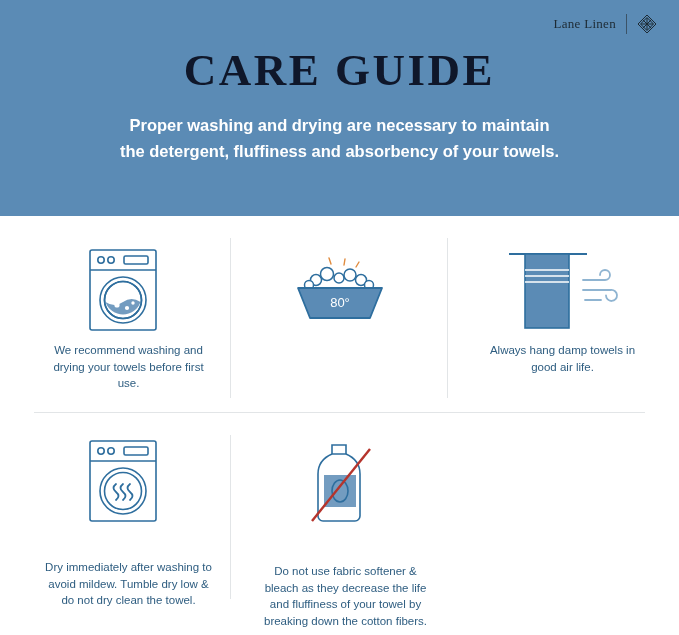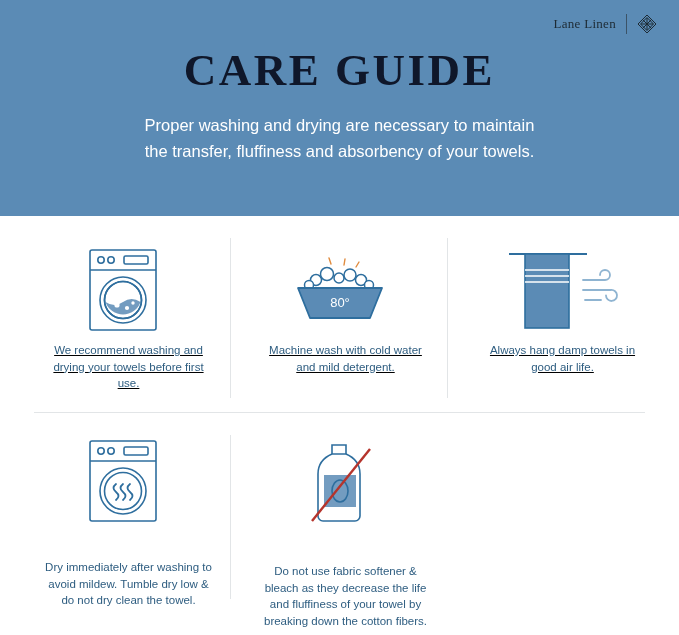--- a/index.html
+++ b/index.html
@@ -72,41 +72,42 @@
     right: 0;
     text-align: center;
     color: #ffffff;
     font-size: 16.5px;
     line-height: 26px;
     padding: 0 60px;
     box-sizing: border-box;
   }
   .subtitle .ln {
     display: block;
+    font-weight: bold;
   }
 
   
   .grid {
     position: relative;
     padding: 0 14px;
     box-sizing: border-box;
   }
   .row {
     display: flex;
   }
   .cell {
     width: 217px;
     box-sizing: border-box;
     padding: 22px 16px 14px 16px;
     display: flex;
     flex-direction: column;
     align-items: center;
     position: relative;
   }
-  .row-1 .cell { height: 196px; text-decoration: underline; }
+  .row-1 .cell { height: 196px; }
   .row-2 .cell { height: 200px; gap: 32px; }
 
   .vline {
     position: absolute;
     top: 22px;
     bottom: 14px;
     right: 0;
     width: 1px;
     background: #e2e5e7;
   }
@@ -153,21 +154,21 @@
             <path d="M6 6 L14 14 M14 6 L6 14"></path>
           </g>
         </svg>
       </span>
     </div>
 
     <div class="title">CARE GUIDE</div>
 
     <div class="subtitle">
       <span class="ln">Proper washing and drying are necessary to maintain</span>
-      <span class="ln">the transfer, fluffiness and absorbency of your towels.</span>
+      <span class="ln">the detergent, fluffiness and absorbency of your towels.</span>
     </div>
   </div>
 
   <div class="grid">
 
     <div class="row row-1">
 
       <div class="cell">
         <div class="icon-wrap">
           <svg width="86" height="92" viewBox="0 0 86 92">
@@ -209,21 +210,20 @@
             </g>
             <g stroke="#e08b3e" stroke-width="1.4" fill="none" stroke-linecap="round">
               <line x1="49" y1="10" x2="47" y2="4"></line>
               <line x1="62" y1="11" x2="63" y2="5"></line>
               <line x1="74" y1="13" x2="77" y2="8"></line>
             </g>
             <path d="M16 34 L100 34 L88 64 L28 64 Z" fill="#5b8bb5" stroke="#2e6e9e" stroke-width="1.8" stroke-linejoin="round"></path>
             <text x="58" y="53" text-anchor="middle" font-family="Liberation Sans, sans-serif" font-size="13" fill="#ffffff">80°</text>
           </svg>
         </div>
-        <div class="caption">Machine wash with cold water and mild detergent.</div>
         <div class="vline"></div>
       </div>
 
       <div class="cell">
         <div class="icon-wrap">
           <svg width="140" height="100" viewBox="0 0 140 100">
             <line x1="22" y1="14" x2="100" y2="14" stroke="#2e6e9e" stroke-width="1.8"></line>
             <rect x="38" y="14" width="44" height="74" fill="#5b8bb5" stroke="#2e6e9e" stroke-width="1.6"></rect>
             <g stroke="#ffffff" stroke-width="1.6">
               <line x1="38" y1="30" x2="82" y2="30"></line>

